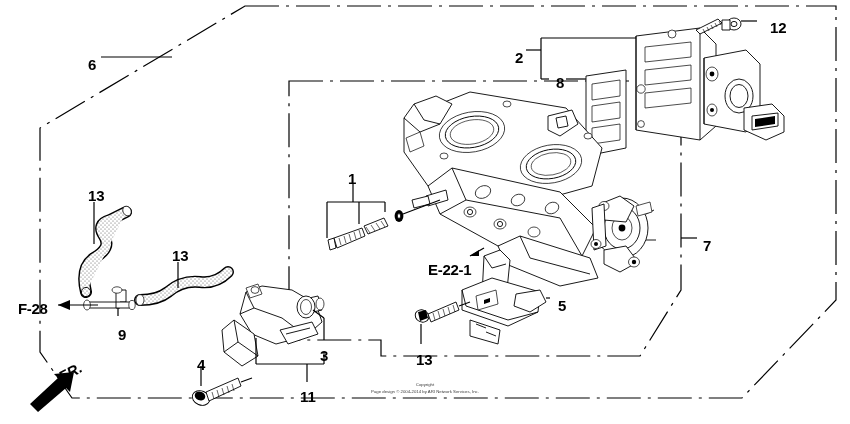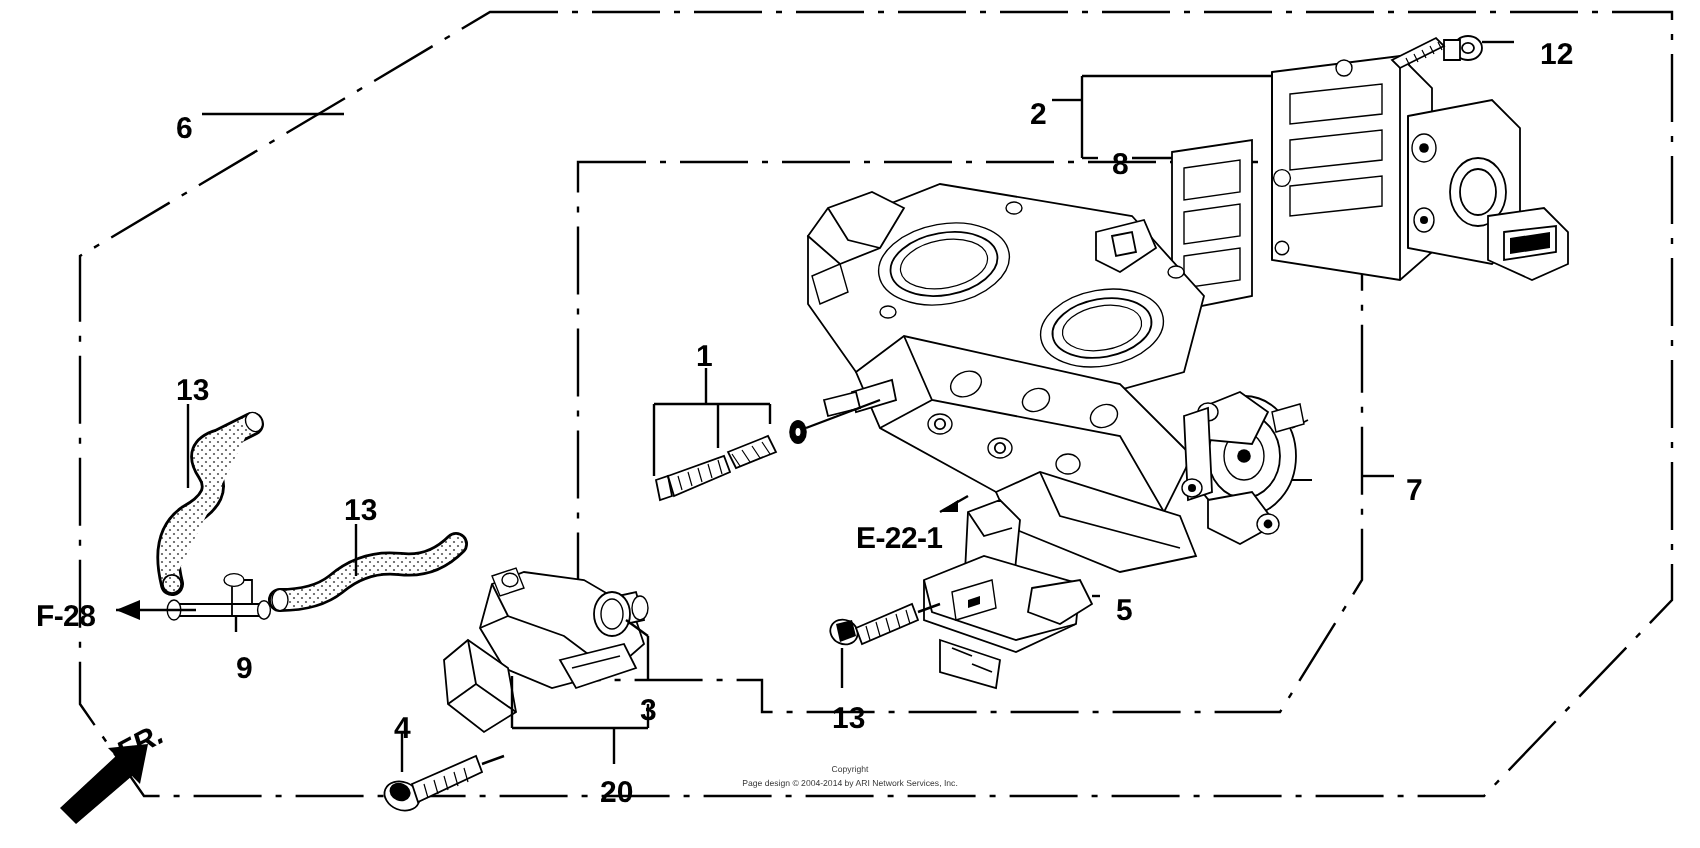--- a/index.html
+++ b/index.html
@@ -301,21 +301,21 @@
 <div id="labels">
     <div class="lbl num" style="left: 348px; top: 171px;">1</div>
     <div class="lbl num" style="left: 515px; top: 50px;">2</div>
     <div class="lbl num" style="left: 320px; top: 348px;">3</div>
     <div class="lbl num" style="left: 197px; top: 357px;">4</div>
     <div class="lbl num" style="left: 558px; top: 298px;">5</div>
     <div class="lbl num" style="left: 88px; top: 57px;">6</div>
     <div class="lbl num" style="left: 703px; top: 238px;">7</div>
     <div class="lbl num" style="left: 556px; top: 75px;">8</div>
     <div class="lbl num" style="left: 118px; top: 327px;">9</div>
-    <div class="lbl num" style="left: 300px; top: 389px;">20</div>
+    <div class="lbl num" style="left: 300px; top: 389px;">11</div>
     <div class="lbl num" style="left: 416px; top: 352px;">13</div>
     <div class="lbl num" style="left: 770px; top: 20px;">12</div>
     <div class="lbl num" style="left: 88px; top: 188px;">13</div>
     <div class="lbl num" style="left: 172px; top: 248px;">13</div>
   </div>
 
 <div class="lbl ref" style="left:428px;top:262px;">E-22-1</div>
 <div class="lbl ref" style="left:18px;top:301px;">F-28</div>
 
 <div class="lbl fr" style="left:56px;top:371px;transform:rotate(-28deg);transform-origin:left top;">FR.</div>

